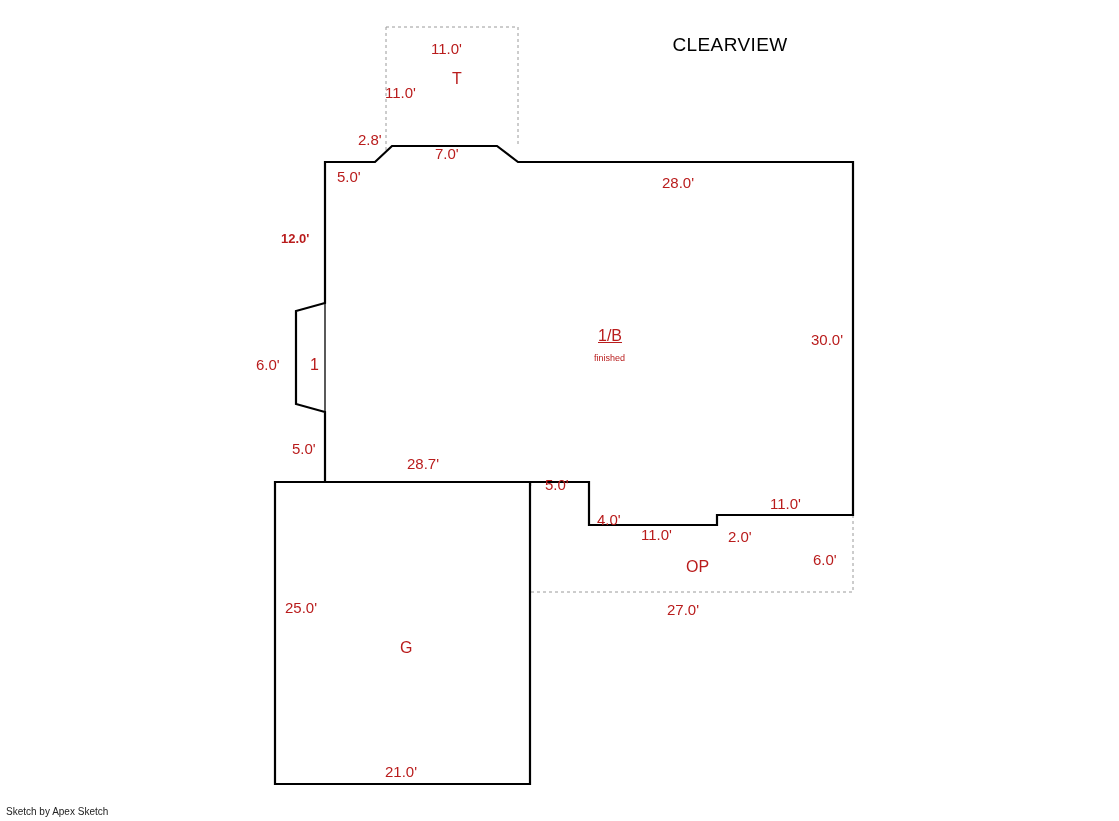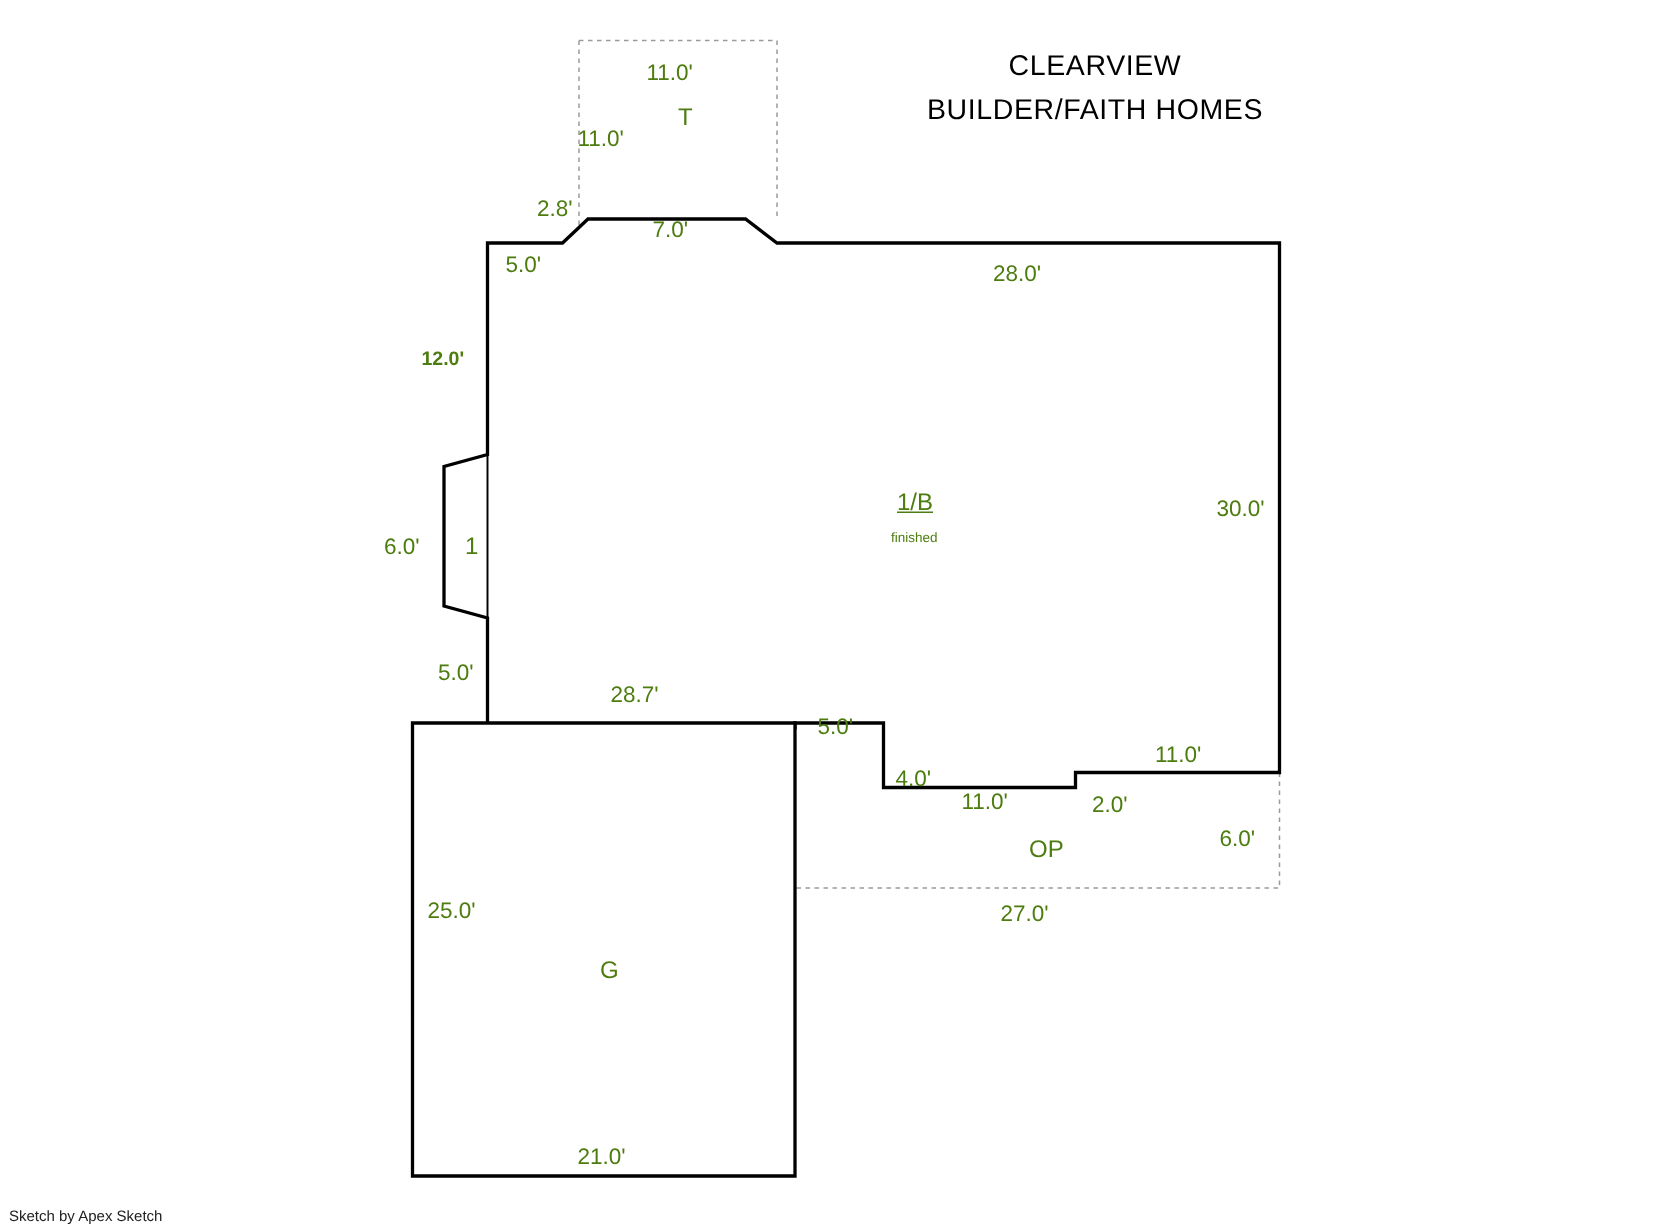--- a/index.html
+++ b/index.html
@@ -36,21 +36,21 @@
     letter-spacing: 0.4px;
     color: #000;
   }
   .title-line {
     display: block;
     white-space: nowrap;
   }
   .lbl {
     position: absolute;
     font-size: 15px;
-    color: #4d7c0f;
+    color: #b91c1c;
     white-space: nowrap;
   }
   .lbl.small {
     font-size: 13px;
     font-weight: bold;
   }
   .lbl.tiny {
     font-size: 9px;
   }
   .lbl.area {
@@ -80,21 +80,20 @@
              L 717,515 L 717,525 L 589,525 L 589,482 L 530,482 L 530,485 L 325,485
              L 325,412 L 296,404 L 296,311 L 325,303 Z" fill="#ffffff" stroke="#000000" stroke-width="2.2" stroke-linejoin="miter"></path>
 
     <path d="M 325,303 L 325,412" fill="none" stroke="#000000" stroke-width="1.3"></path>
 
     <path d="M 275,482 L 530,482 L 530,784 L 275,784 Z" fill="#ffffff" stroke="#000000" stroke-width="2.2" stroke-linejoin="miter"></path>
   </svg>
 
   <div class="title-block">
     <span class="title-line">CLEARVIEW</span>
-    <span class="title-line">BUILDER/FAITH HOMES</span>
   </div>
 
   <div class="lbl area" style="left:452px; top:70px;">T</div>
   <div class="lbl area" style="left:598px; top:327px;text-decoration:underline;">1/B</div>
   <div class="lbl tiny" style="left:594px; top:353px;">finished</div>
   <div class="lbl area" style="left:310px; top:356px;">1</div>
   <div class="lbl area" style="left:686px; top:558px;">OP</div>
   <div class="lbl area" style="left:400px; top:639px;">G</div>
 
   <div class="lbl" style="left:431px; top:40px;">11.0'</div>

